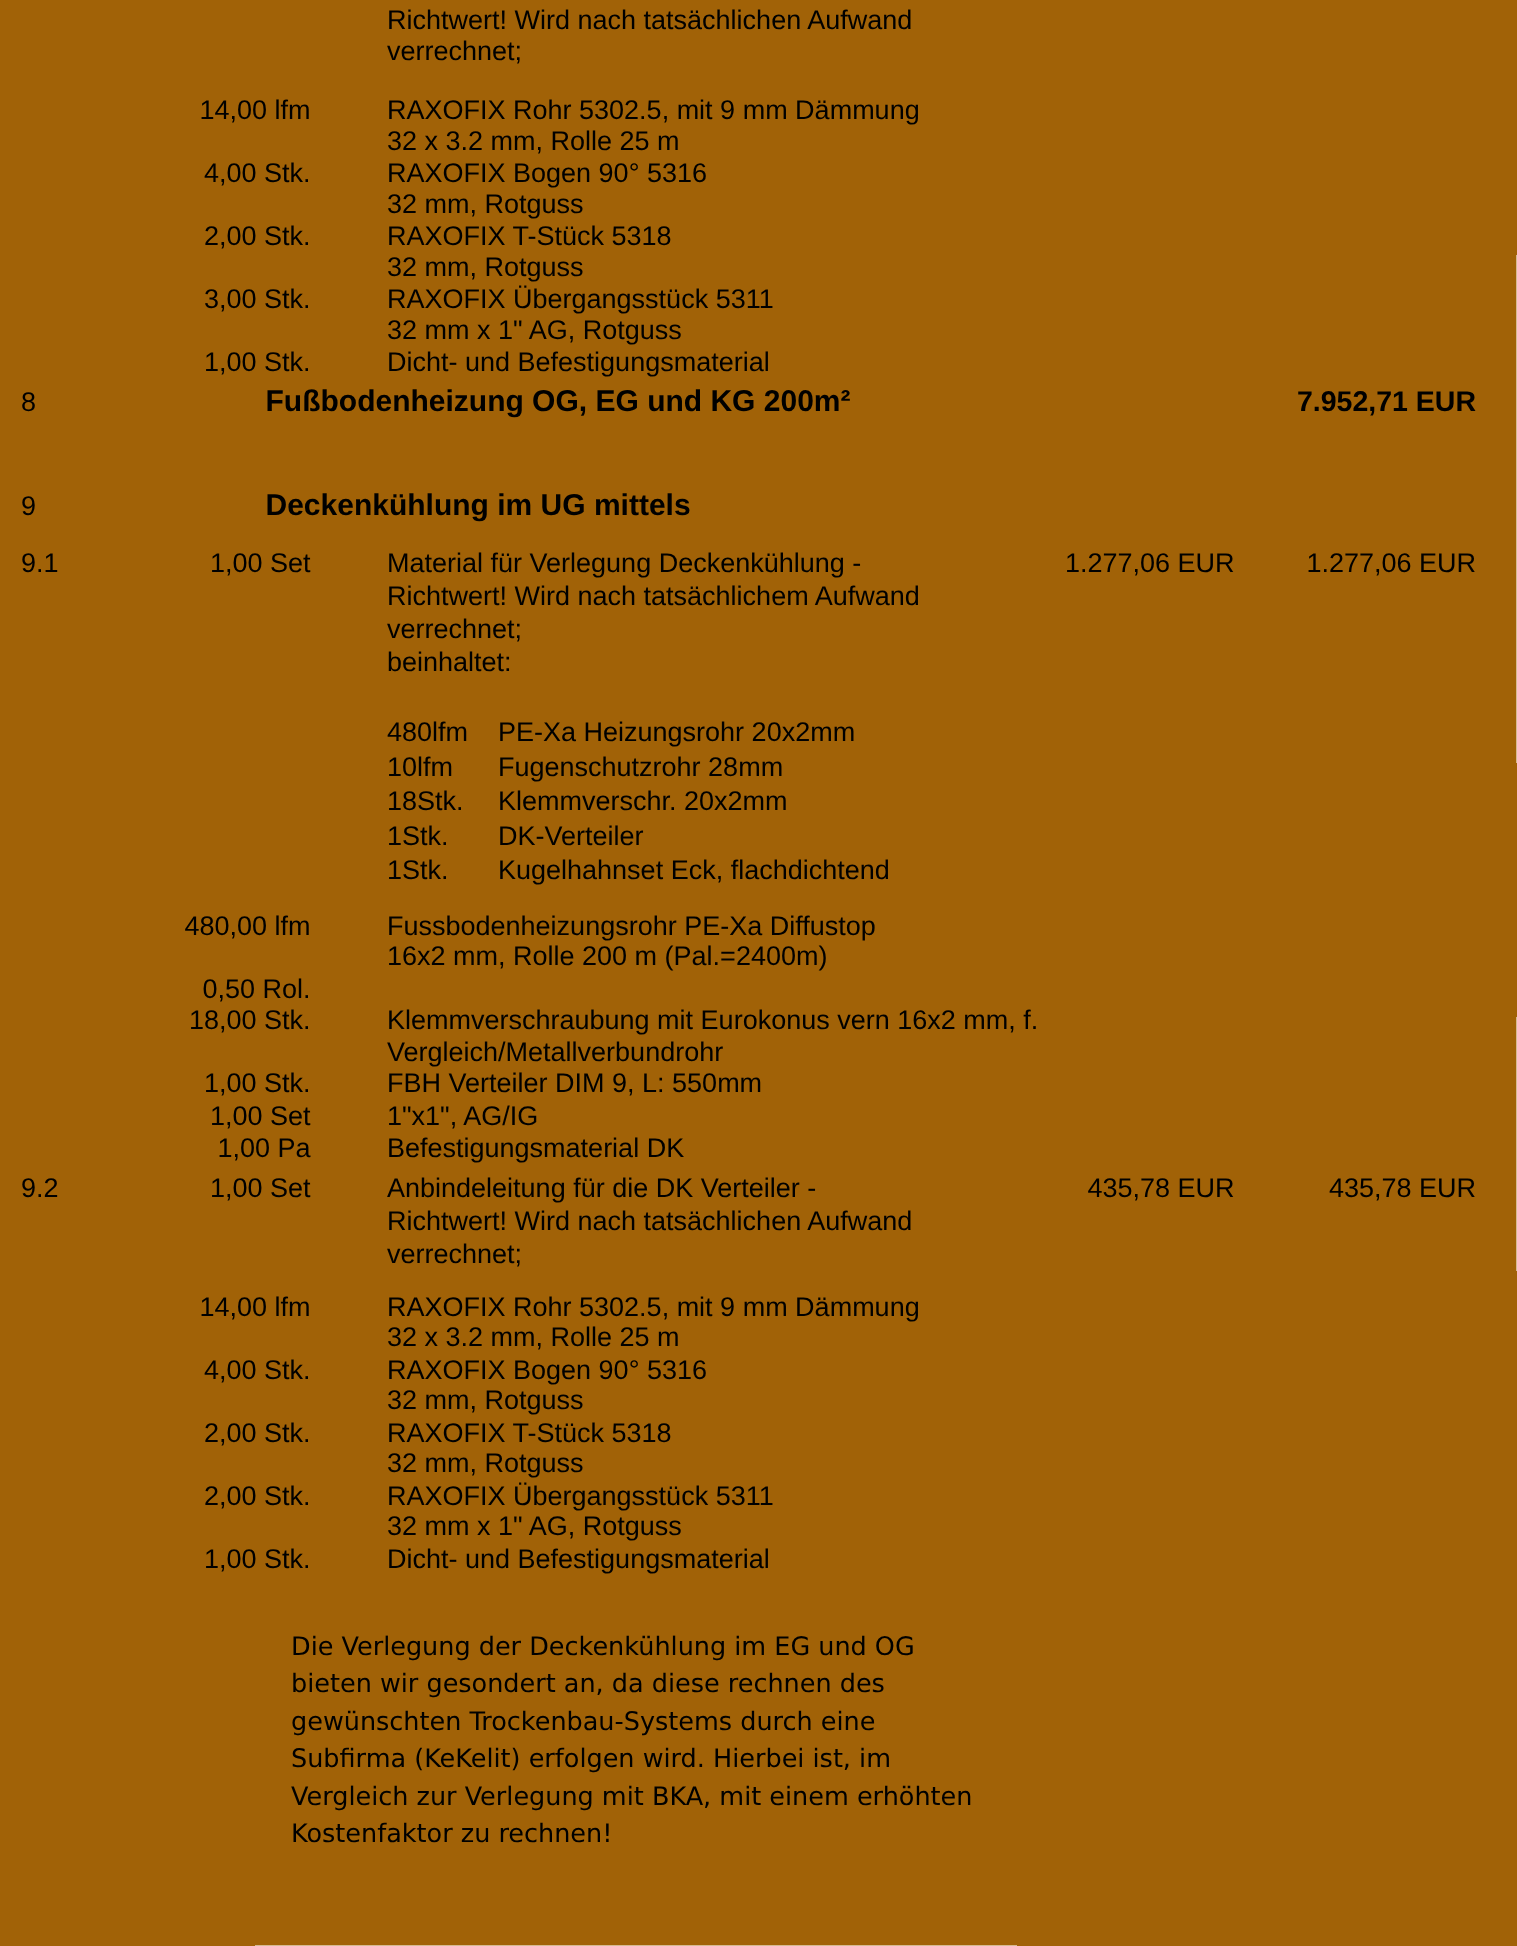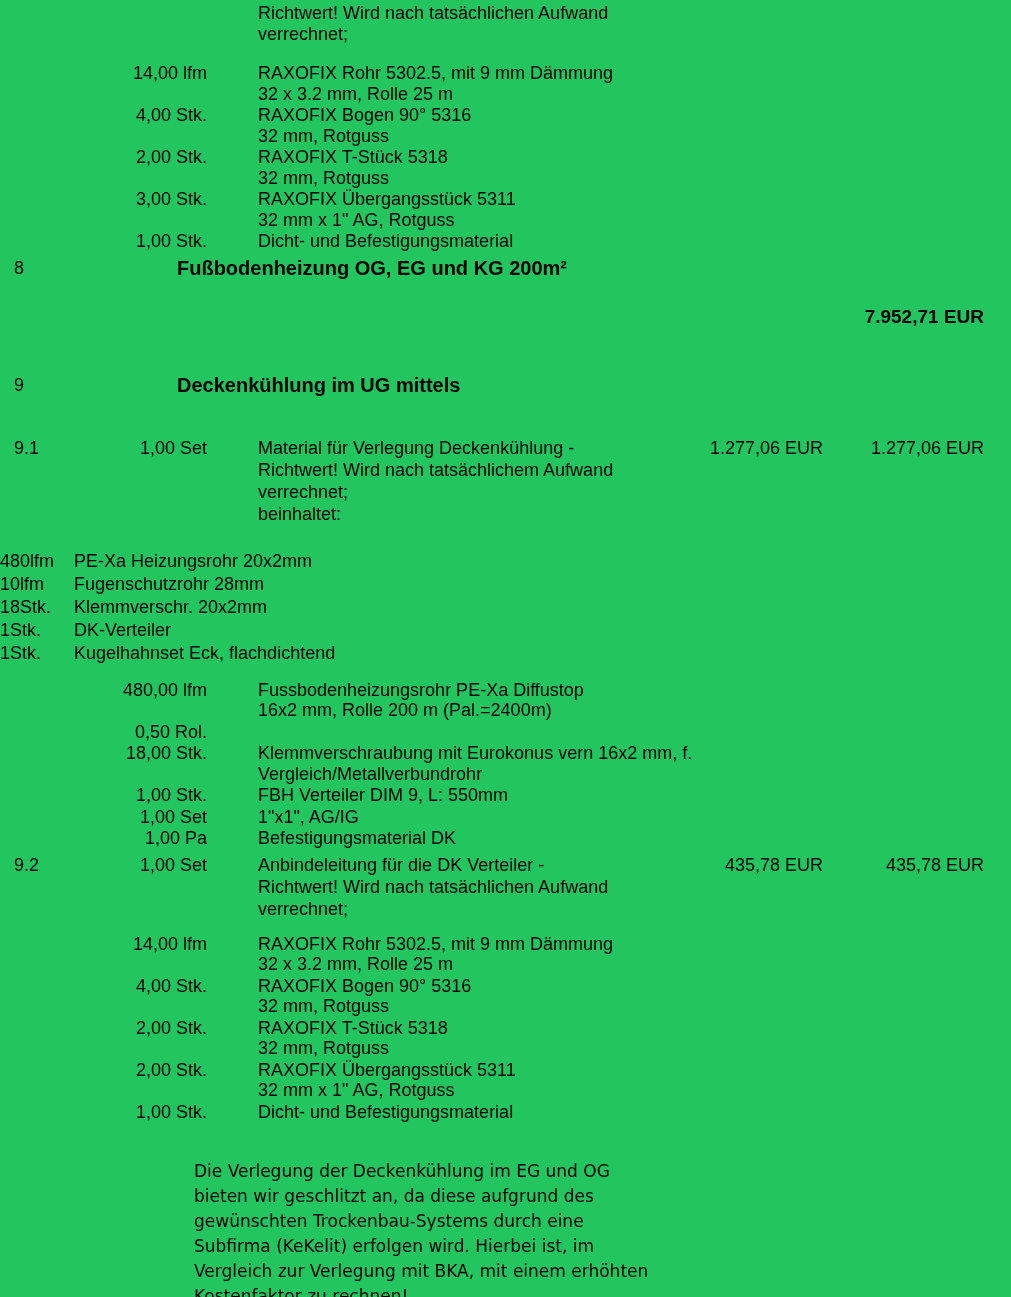--- a/index.html
+++ b/index.html
@@ -1,21 +1,21 @@
 <!DOCTYPE html>
 <html><head>
 <meta charset="utf-8">
 <style>
   * { margin:0; padding:0; box-sizing:border-box; }
   html,body { background:#ffffff; }
   body { width:1011px; }
   .page {
     position:relative;
     width:1011px; height:1297px;
-    background:#22c55e;
+    background:#a16207;
     color:#000000;
     font-family:"Liberation Sans", sans-serif;
     font-size:18px;
     line-height:20.5px;
     padding-top:3px;
     overflow:hidden;
   }
   
   .row {
     display:grid;
@@ -30,23 +30,23 @@
   .item    { line-height:22px; }
   
   .trow {
     display:grid;
     grid-template-columns:163px 646px 161px;
     padding-left:14px;
     line-height:23px;
   }
   .trow .c-pos { font-weight:normal; font-size:18px; }
   .c-title  { font-weight:bold; font-size:20px; white-space:nowrap; }
-  .c-gtotal { font-weight:bold; font-size:19px; text-align:right; white-space:nowrap;margin-top:48px; }
-  
-  .components { line-height:23px; }
+  .c-gtotal { font-weight:bold; font-size:19px; text-align:right; white-space:nowrap; }
+  
+  .components { padding-left:258px; line-height:23px; }
   .comp-row { display:grid; grid-template-columns:74px auto; }
   .comp-qty, .comp-name { white-space:nowrap; }
   
   .note {
     margin-left:170px;
     font-family:"DejaVu Sans", sans-serif;
     font-size:17px;
     line-height:25px;
   }
   .note-line { white-space:nowrap;margin-left:24px; }
@@ -295,20 +295,20 @@
     <div class="c-qty">1,00 Stk.</div>
     <div class="c-desc">
       <div>Dicht- und Befestigungsmaterial</div>
     </div>
     <div class="c-unit"></div>
     <div class="c-total"></div>
   </div>
 
   <div class="note mt-37">
     <div class="note-line">Die Verlegung der Deckenkühlung im EG und OG</div>
-    <div class="note-line">bieten wir geschlitzt an, da diese aufgrund des</div>
+    <div class="note-line">bieten wir gesondert an, da diese rechnen des</div>
     <div class="note-line">gewünschten Trockenbau-Systems durch eine</div>
     <div class="note-line">Subfirma (KeKelit) erfolgen wird. Hierbei ist, im</div>
     <div class="note-line">Vergleich zur Verlegung mit BKA, mit einem erhöhten</div>
     <div class="note-line">Kostenfaktor zu rechnen!</div>
   </div>
 
 </div>
 
 </body></html>

